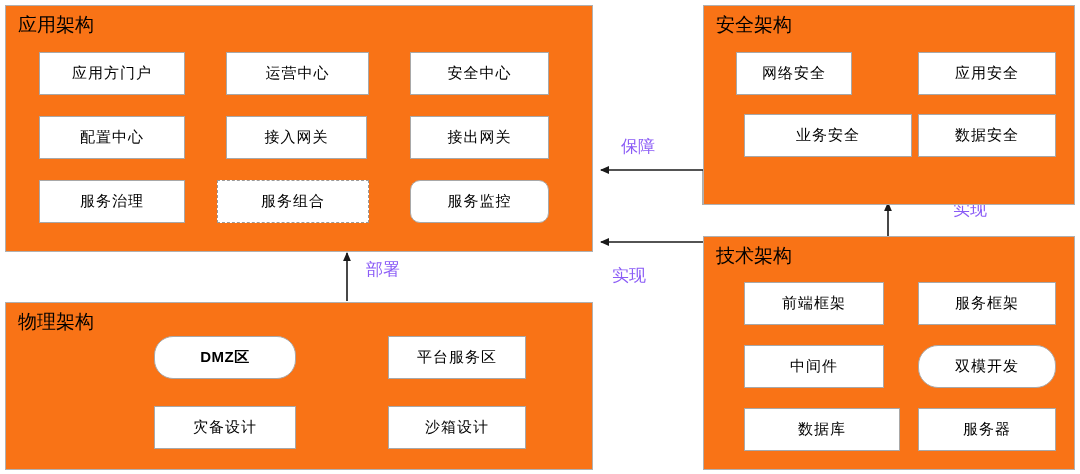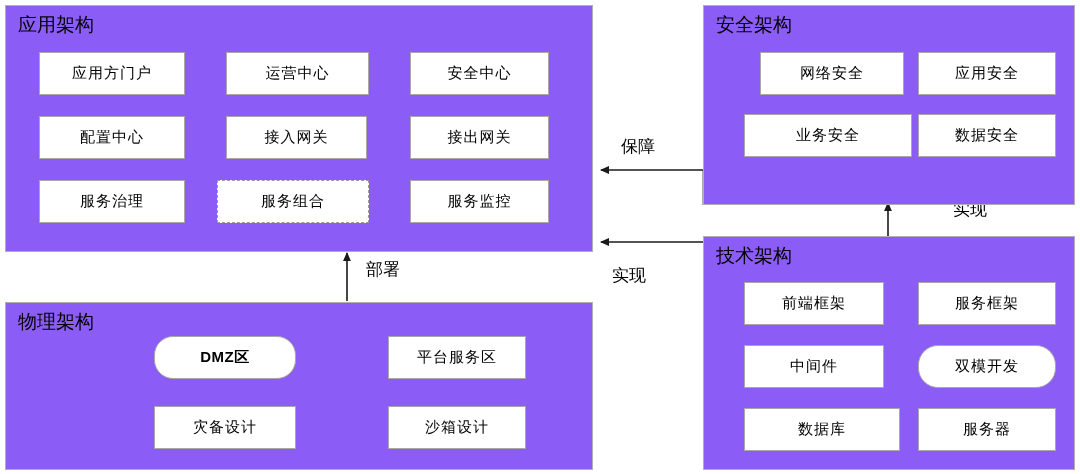--- a/index.html
+++ b/index.html
@@ -17,21 +17,21 @@
     height: 474px;
     background: #ffffff;
     overflow: hidden;
   }
 
   
   .panel {
     position: absolute;
     box-sizing: border-box;
     border: 1.5px solid #b0b0b0;
-    background: #8b5cf6;
+    background: #f97316;
   }
   .panel-title {
     position: absolute;
     left: 12px;
     top: 7px;
     font-size: 19px;
     line-height: 24px;
     color: #000000;
     font-family: "Liberation Sans", "DejaVu Sans", sans-serif;
     white-space: nowrap;
@@ -68,21 +68,21 @@
     left: 0;
     top: 0;
     width: 1080px;
     height: 474px;
     pointer-events: none;
   }
   .edge-label {
     position: absolute;
     font-size: 17px;
     line-height: 20px;
-    color: #000000;
+    color: #8b5cf6;
     font-family: "Liberation Sans", "DejaVu Sans", sans-serif;
     white-space: nowrap;
   }
 </style>
 </head>
 <body>
 
 <div id="canvas">
 
   <svg class="conn-svg" viewBox="0 0 1080 474" xmlns="http://www.w3.org/2000/svg">
@@ -121,27 +121,27 @@
     <div class="node" style="left:33px; top:46px; width:146px; height:43px;">应用方门户</div>
     <div class="node" style="left:220px; top:46px; width:143px; height:43px;">运营中心</div>
     <div class="node" style="left:404px; top:46px; width:139px; height:43px;">安全中心</div>
 
     <div class="node" style="left:33px; top:110px; width:146px; height:43px;">配置中心</div>
     <div class="node" style="left:220px; top:110px; width:141px; height:43px;">接入网关</div>
     <div class="node" style="left:404px; top:110px; width:139px; height:43px;">接出网关</div>
 
     <div class="node" style="left:33px; top:174px; width:146px; height:43px;">服务治理</div>
     <div class="node dashed" style="left:211px; top:174px; width:152px; height:43px;">服务组合</div>
-    <div class="node" style="left:404px; top:174px; width:139px; height:43px;">服务监控</div>
+    <div class="node" style="left:404px; top:174px; width:139px; height:43px;border-radius:10px;">服务监控</div>
   </div>
 
   <div class="panel" style="left:703px; top:5px; width:372px; height:200px;">
     <div class="panel-title">安全架构</div>
 
-    <div class="node" style="left:56px; top:46px; width:144px; height:43px;">网络安全</div>
+    <div class="node" style="left:32px; top:46px; width:116px; height:43px;">网络安全</div>
     <div class="node" style="left:214px; top:46px; width:138px; height:43px;">应用安全</div>
 
     <div class="node" style="left:40px; top:108px; width:168px; height:43px;">业务安全</div>
     <div class="node" style="left:214px; top:108px; width:138px; height:43px;">数据安全</div>
   </div>
 
   <div class="panel" style="left:703px; top:236px; width:372px; height:234px;">
     <div class="panel-title">技术架构</div>
 
     <div class="node" style="left:40px; top:45px; width:140px; height:43px;">前端框架</div>

